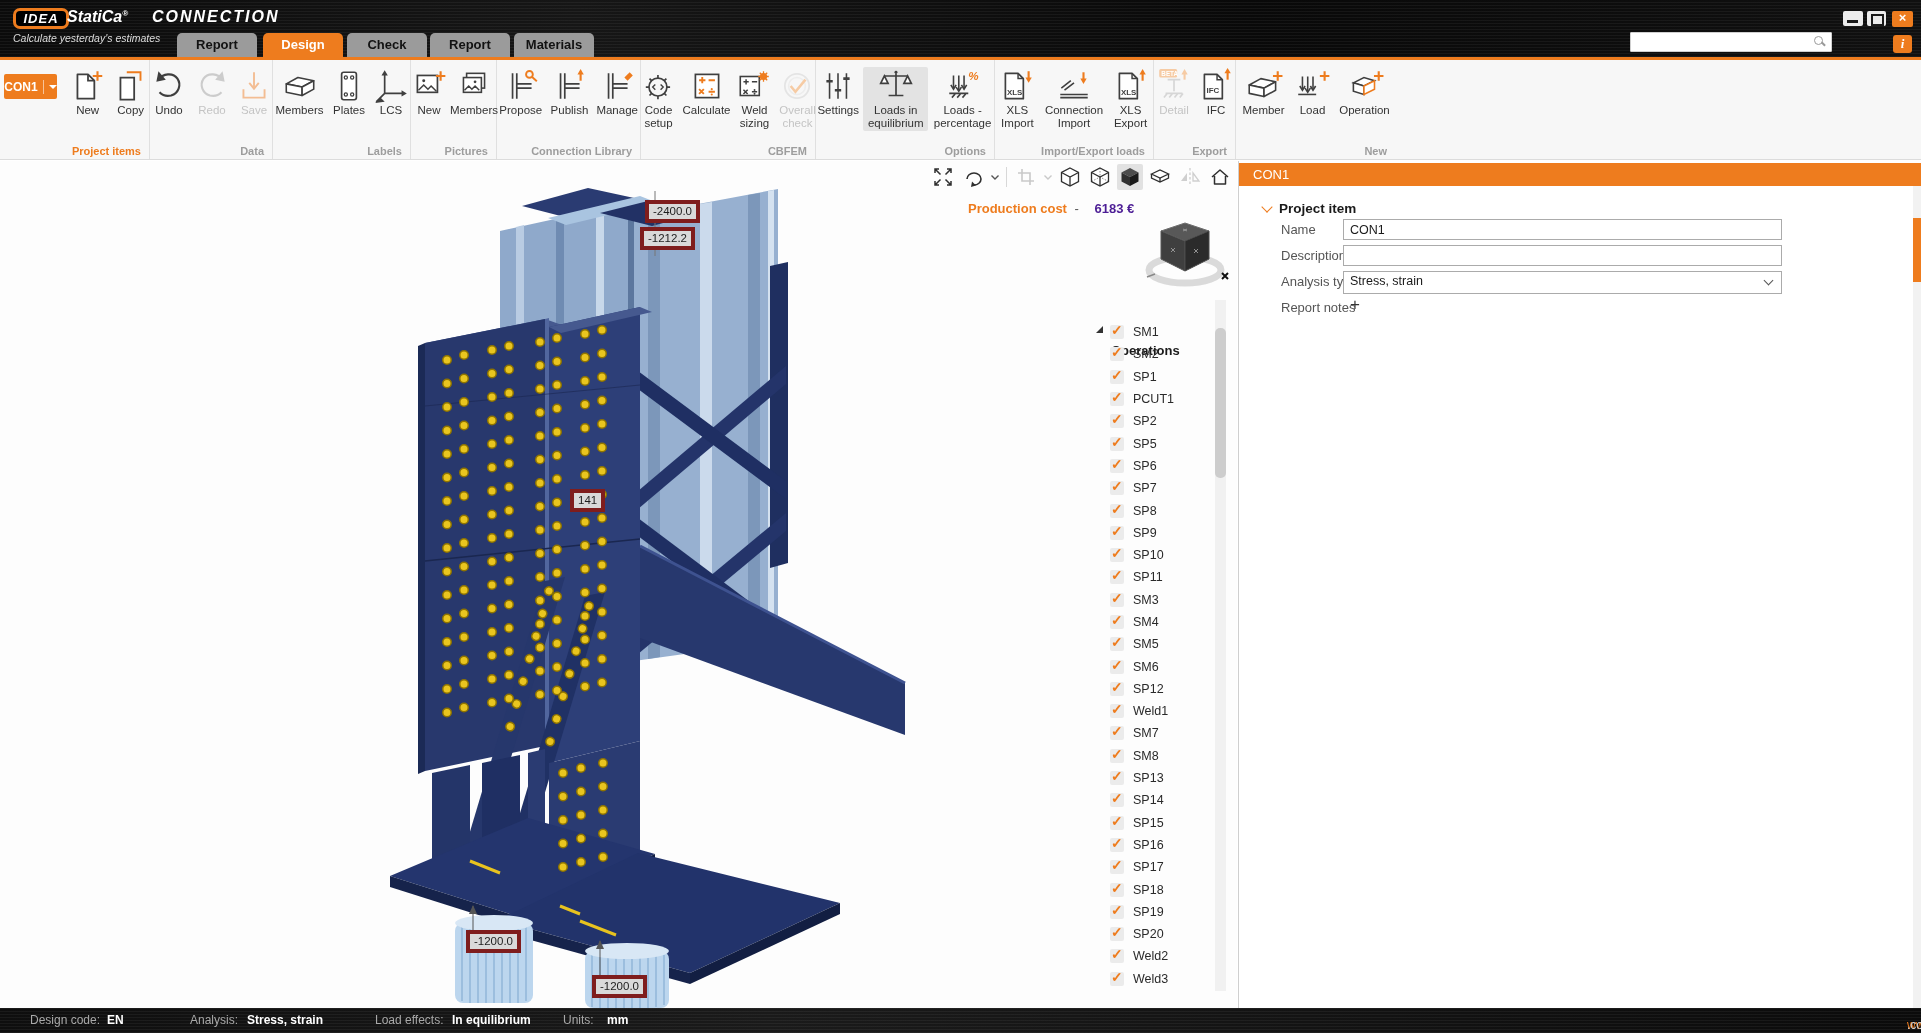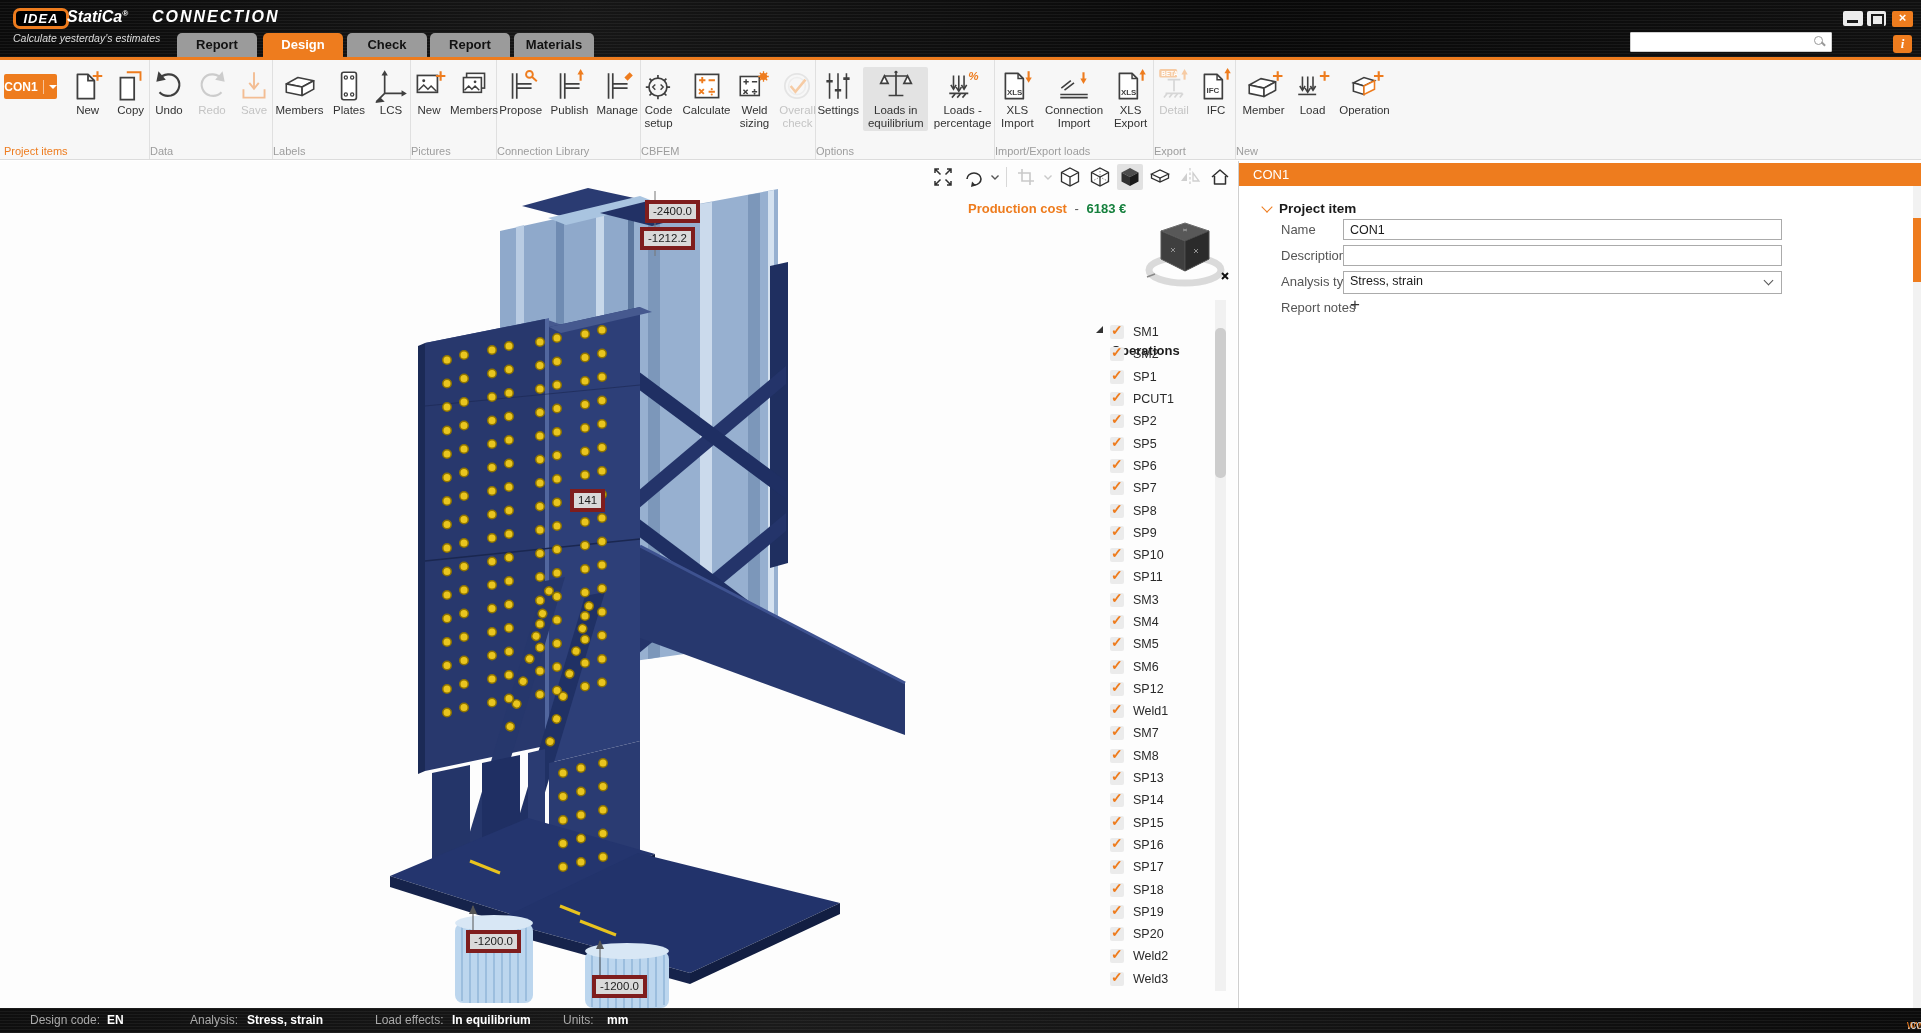--- a/index.html
+++ b/index.html
@@ -33,42 +33,42 @@
   .mag::after{content:"";position:absolute;width:5px;height:1.6px;background:#9a9a9a;
     transform:rotate(45deg);right:-4px;bottom:-1px;}
   .infobtn{position:absolute;left:1893px;top:35px;width:19px;height:18px;background:#EE7C1E;border-radius:3px;
     color:#fff;text-align:center;font-family:"Liberation Serif",serif;font-weight:bold;font-style:italic;
     font-size:13px;line-height:18px;}
   
   .ribbon{position:absolute;left:0;top:60px;right:0;height:100px;background:#f7f7f7;
     border-bottom:1px solid #dcdcdc;box-sizing:border-box;}
   .rgroup{position:absolute;top:0;height:99px;border-right:1px solid #e0e0e0;box-sizing:border-box;
     display:flex;justify-content:center;align-items:flex-start;gap:3px;padding-top:7px;}
-  .rgl{position:absolute;bottom:2px;left:0;right:8px;text-align:left;font-size:11px;color:#9d9d9d;}
+  .rgl{position:absolute;bottom:2px;left:0;right:8px;text-align:right;font-size:11px;color:#9d9d9d;font-weight:bold;}
   .rgl.accent{color:#EE7C1E;}
   .rbtn{display:flex;flex-direction:column;align-items:center;font-size:11.5px;color:#333;
     text-align:center;line-height:1.12;padding:1px 1px;border-radius:2px;}
   .rbtn.disabled{color:#c4c4c4;}
   .rbtn.sel{background:#e3e3e3;}
   .rcap{margin-top:0px;}
   .con1btn{width:58px;height:25px;background:#EE7C1E;border-radius:2px;color:#fff;font-weight:bold;
     font-size:12px;display:flex;align-items:center;justify-content:center;gap:5px;margin:7px 8px 0 2px;}
   .con1sep{width:1px;height:14px;background:rgba(255,255,255,.55);}
   .caret{width:0;height:0;border:4px solid transparent;border-top-color:#fff;margin-top:4px;}
   
   .vp{position:absolute;left:0;top:161px;width:1237px;height:847px;background:#fdfdfd;overflow:hidden;}
   .vp .model{position:absolute;left:0;top:0;}
   .vptools{position:absolute;left:930px;top:3px;display:flex;align-items:center;gap:4px;}
   .vtb{width:26px;height:26px;display:flex;align-items:center;justify-content:center;border-radius:2px;}
   .vtb.active{background:#e2e2e2;}
   .vsep{width:1px;height:20px;background:#d8d8d8;margin:0 2px;}
   .prodcost{position:absolute;left:968px;top:40px;font-size:13px;white-space:nowrap;}
   .prodcost .pc1{color:#EE7C1E;font-weight:bold;}
   .prodcost .pc2{color:#555;margin:0 4px;}
-  .prodcost .pc3{color:#15803d;font-weight:bold;}
+  .prodcost .pc3{color:#4c1d95;font-weight:bold;margin-left:8px;}
   .navcube{position:absolute;left:1140px;top:52px;}
   .chip{position:absolute;background:#d9d9d9;border:4px solid #7f1d1d;color:#1d1d1d;font-size:11.5px;
     padding:0px 4px;line-height:15px;white-space:nowrap;}
   
   .ops-header{position:absolute;left:1096px;top:139px;display:flex;align-items:center;gap:8px;}
   .expander{width:0;height:0;border-left:7px solid transparent;border-bottom:7px solid #333;}
   .ops-title{font-weight:bold;font-size:13px;color:#1a1a1a;margin-top:43px;}
   .oplist{position:absolute;left:1110px;top:160px;width:110px;}
   .oprow{height:22.3px;display:flex;align-items:center;gap:9px;}
   .opchk{width:14px;height:14px;background:#ebebeb;border-radius:2px;position:relative;flex:none;}

